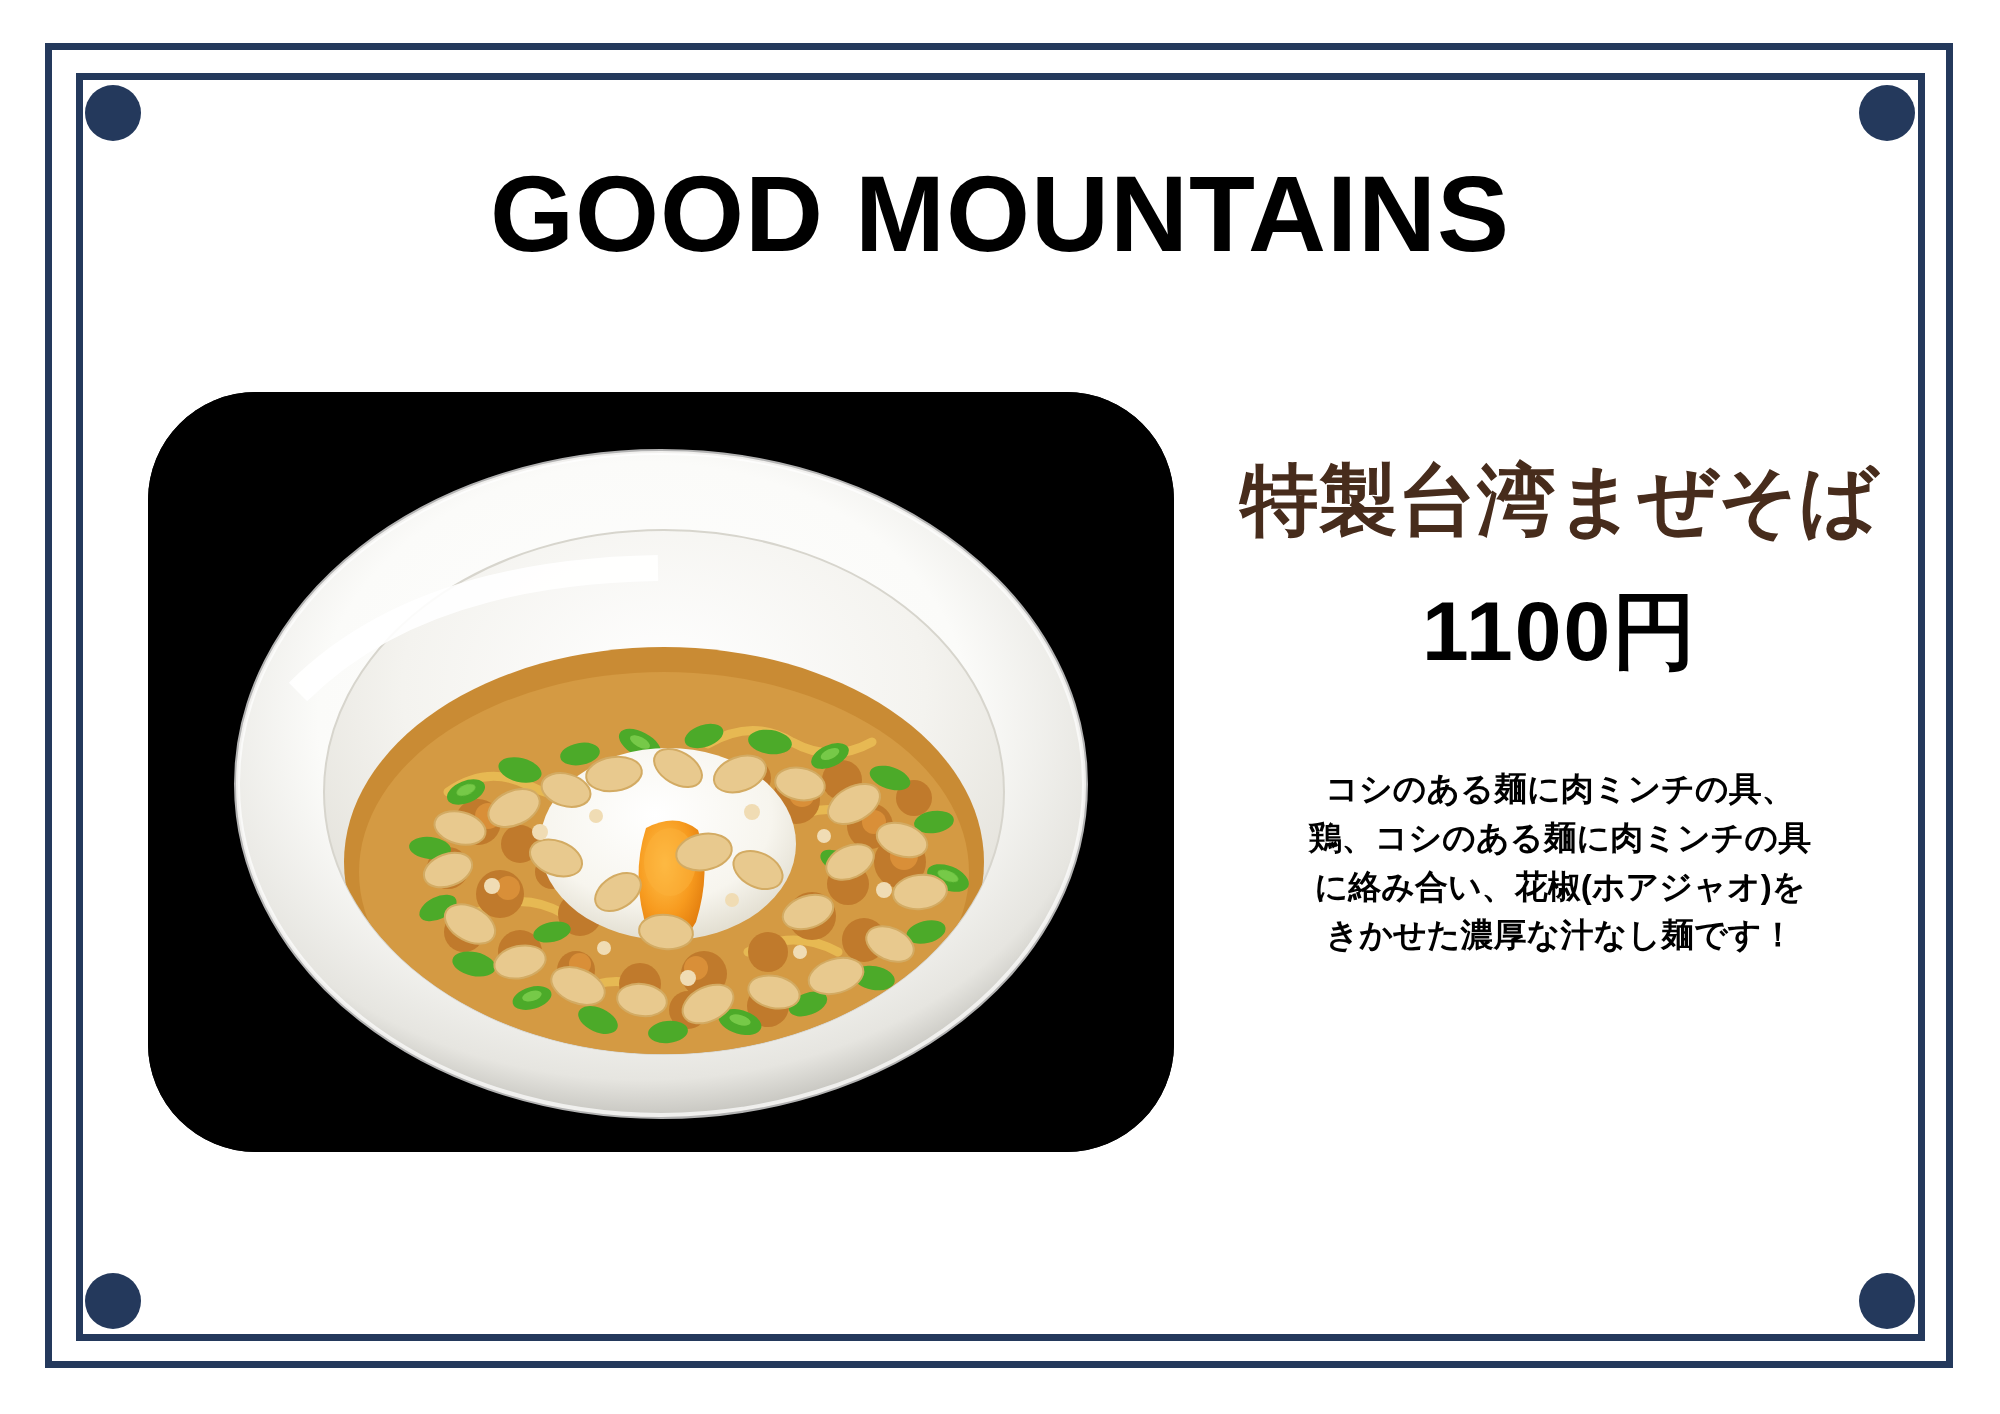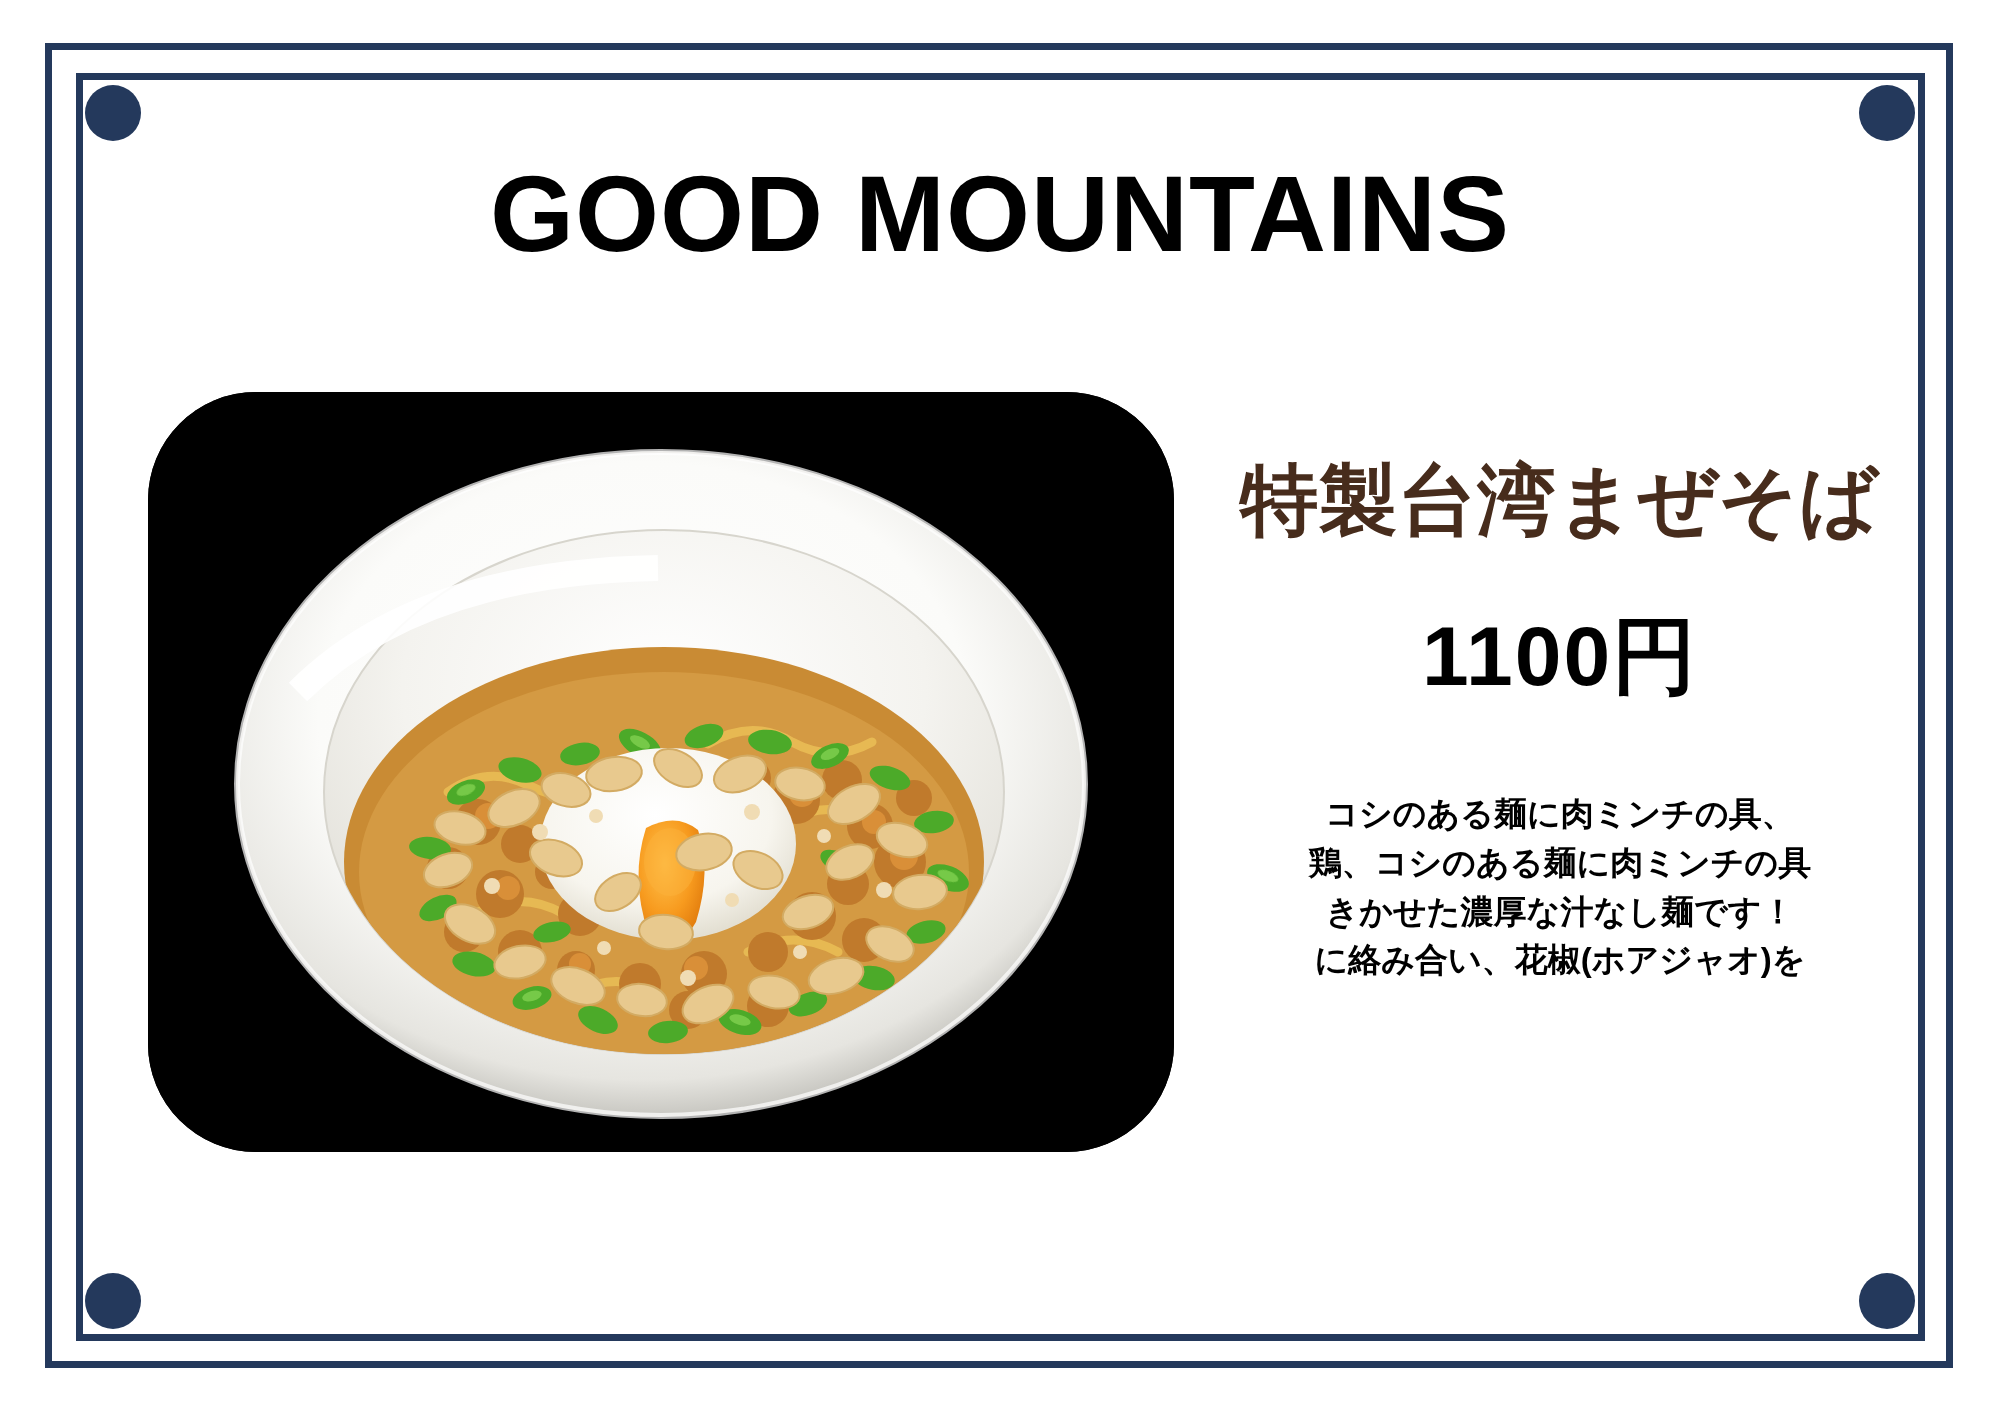--- a/index.html
+++ b/index.html
@@ -94,21 +94,21 @@
     font-size: 78px;
     font-weight: 700;
     color: #472c1c;
     text-align: center;
     line-height: 1.05;
     white-space: nowrap;
     letter-spacing: 1px;
     margin-top: 20px;
   }
   .price {
-    margin-top: 72px;
+    margin-top: 47px;
     font-size: 84px;
     font-weight: 700;
     color: #000000;
     text-align: center;
     line-height: 1;
     letter-spacing: 2px;
   }
   .description {
     margin-top: 92px;
     font-size: 33px;
@@ -314,18 +314,18 @@
       <path d="M150 300 q120 -120 360 -124" fill="none" stroke="#ffffff" stroke-width="26" opacity="0.9"></path>
     </svg>
   </div>
 
   <div class="right-col">
     <div class="dish-name">特製台湾まぜそば</div>
     <div class="price">1100円</div>
     <div class="description">
       <span class="line">コシのある麺に肉ミンチの具、</span>
       <span class="line">鶏、コシのある麺に肉ミンチの具</span>
+      <span class="line">に絡み合い、花椒(ホアジャオ)を</span>
       <span class="line">きかせた濃厚な汁なし麺です！</span>
-      <span class="line">に絡み合い、花椒(ホアジャオ)を</span>
     </div>
   </div>
 
 </div>
 
 </body></html>

